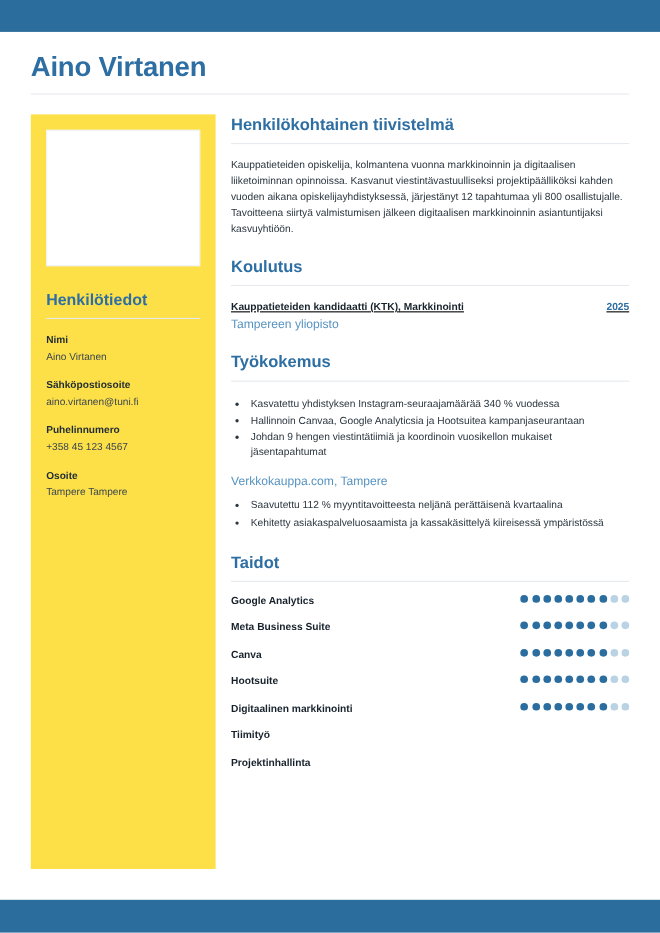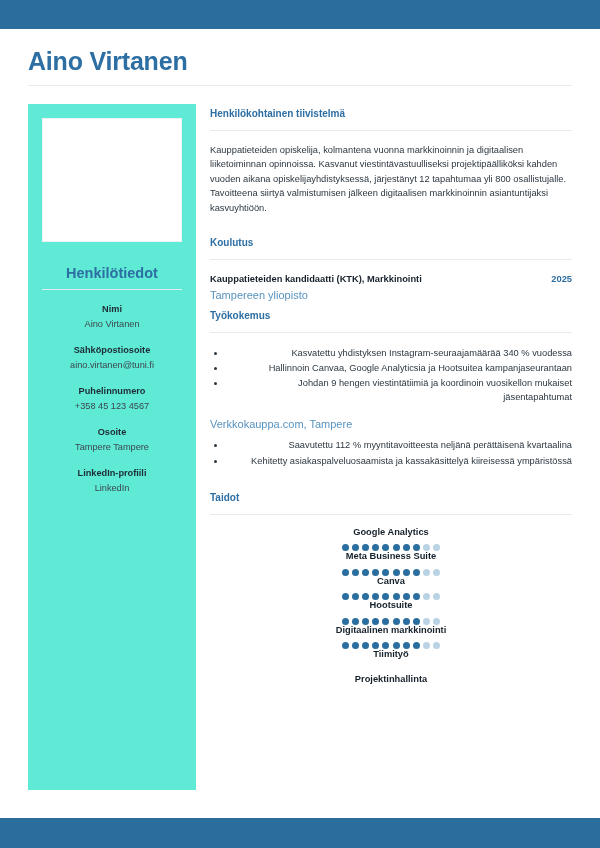--- a/index.html
+++ b/index.html
@@ -59,23 +59,22 @@
     left: 0; top: 104px;
     width: 600px;
   }
 
   
   .sidebar {
     position: absolute;
     left: 28px; top: 0;
     width: 168px;
     height: 686px;
-    background: #5eead4;
+    background: #fde047;
     padding: 14px 14px 0 14px;
-    text-align: center;
   }
   .photo-box {
     width: 140px;
     height: 124px;
     background: #ffffff;
     border: 1px solid #eef2f5;
   }
   .side-h {
     margin-top: 22px;
     font-size: 14.5px;
@@ -104,21 +103,21 @@
   }
 
   
   .main {
     position: absolute;
     left: 210px; top: 0;
     width: 362px;
   }
   .sec { margin-bottom: 4px; }
   .sec-h {
-    font-size: 10px;
+    font-size: 15px;
     font-weight: bold;
     color: #2d6ea3;
     line-height: 19px;
   }
   .sec-rule {
     margin-top: 7px;
     height: 1px;
     background: #e6eaee;
   }
   .summary {
@@ -128,20 +127,21 @@
     line-height: 14.4px;
     text-align: left;
   }
 
   .entry { margin-top: 13px; }
   .entry-top {
     display: flex;
     align-items: flex-start;
     justify-content: space-between;
     gap: 18px;
+    text-decoration: underline;
   }
   .entry-title {
     font-size: 9.3px;
     font-weight: bold;
     color: #16212b;
     line-height: 13.5px;
     flex: 1 1 auto;
   }
   .entry-date {
     font-size: 9.3px;
@@ -154,38 +154,36 @@
   .entry-sub {
     font-size: 11px;
     color: #5793c0;
     line-height: 14px;
     margin-top: 1px;
   }
   .bullets {
     margin: 7px 0 0 16px;
     padding: 0;
     list-style: disc;
-    text-align: right;
   }
   .bullets li {
     font-size: 9.3px;
     color: #2c3740;
     line-height: 14.2px;
     margin-bottom: 1px;
     padding-left: 2px;
   }
 
   
   .skills { margin-top: 12px; }
   .skill-row {
     display: flex;
-    align-items: center;
+    align-items: flex-start;
     justify-content: space-between;
     height: 24.5px;
-    flex-direction: column;
   }
   .skill-name {
     font-size: 9.3px;
     font-weight: bold;
     color: #16212b;
   }
   .dots {
     display: flex;
     gap: 3.2px;
     align-items: center;
@@ -225,24 +223,20 @@
             <div class="pi-value">aino.virtanen@tuni.fi</div>
           </div>
           <div class="pi-group">
             <div class="pi-label">Puhelinnumero</div>
             <div class="pi-value">+358 45 123 4567</div>
           </div>
           <div class="pi-group">
             <div class="pi-label">Osoite</div>
             <div class="pi-value">Tampere Tampere</div>
           </div>
-          <div class="pi-group">
-            <div class="pi-label">LinkedIn-profiili</div>
-            <div class="pi-value">LinkedIn</div>
-          </div>
         </div>
     </aside>
 
     <main class="main">
 
       <section class="sec">
         <div class="sec-h">Henkilökohtainen tiivistelmä</div>
         <div class="sec-rule"></div>
         <p class="summary">Kauppatieteiden opiskelija, kolmantena vuonna markkinoinnin ja digitaalisen liiketoiminnan opinnoissa. Kasvanut viestintävastuulliseksi projektipäälliköksi kahden vuoden aikana opiskelijayhdistyksessä, järjestänyt 12 tapahtumaa yli 800 osallistujalle. Tavoitteena siirtyä valmistumisen jälkeen digitaalisen markkinoinnin asiantuntijaksi kasvuyhtiöön.</p>
       </section>
@@ -254,21 +248,21 @@
             <div class="entry">
               <div class="entry-top">
                 <div class="entry-title">Kauppatieteiden kandidaatti (KTK), Markkinointi</div>
                 <div class="entry-date">2025</div>
               </div>
               <div class="entry-sub">Tampereen yliopisto</div>
             </div>
           </div>
       </section>
 
-      <section class="sec" style="margin-top:4px;">
+      <section class="sec" style="margin-top:18px;">
         <div class="sec-h">Työkokemus</div>
         <div class="sec-rule"></div>
         <div id="exp-list">
             <div class="entry">
               <ul class="bullets">
                 <li>Kasvatettu yhdistyksen Instagram-seuraajamäärää 340 % vuodessa</li>
                 <li>Hallinnoin Canvaa, Google Analyticsia ja Hootsuitea kampanjaseurantaan</li>
                 <li>Johdan 9 hengen viestintätiimiä ja koordinoin vuosikellon mukaiset jäsentapahtumat</li>
               </ul>
             </div>

